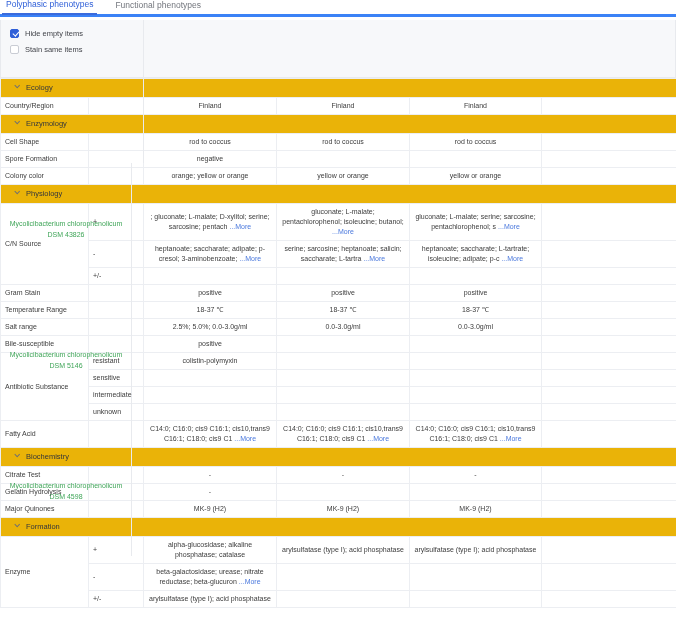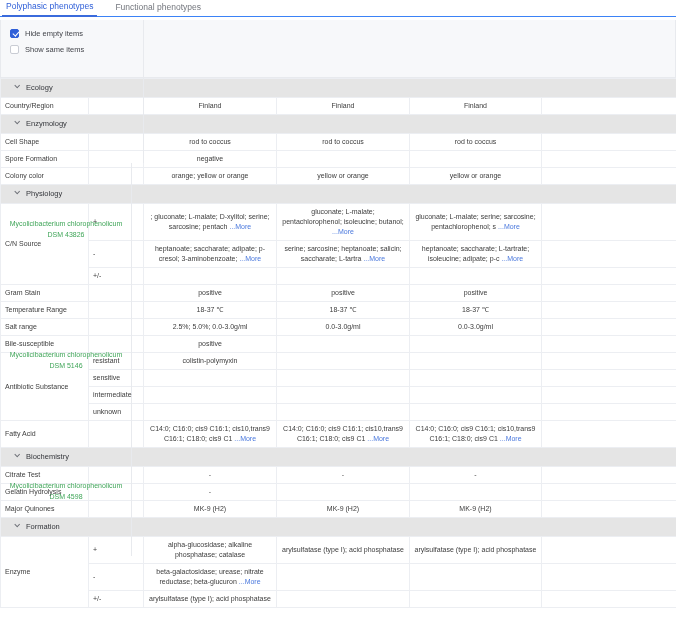--- a/index.html
+++ b/index.html
@@ -11,21 +11,21 @@
     color: #3c3c3c;
     -webkit-font-smoothing: antialiased;
   }
   .page { width: 676px; position: relative; }
 
   
   .tabbar {
     display: flex;
     align-items: flex-end;
     height: 17px;
-    border-bottom: 1px solid #3b82f6;
+    border-bottom: 3px solid #3b82f6;
     padding-left: 2px;
     gap: 14px;
   }
   .tab {
     font-size: 8.5px;
     line-height: 15px;
     padding: 0 4px 1px 4px;
     color: #73767d;
     cursor: pointer;
     white-space: nowrap;
@@ -135,21 +135,21 @@
     font-size: 6.5px;
     color: #5a5d64;
   }
   td.val {
     text-align: center;
     color: #50535a;
   }
   td.blank { background: #ffffff; }
 
   tr.section td {
-    background: #e5e5e5;
+    background: #eab308;
     border-left: 1px solid #eceef2;
     border-right: 1px solid #eceef2;
     padding: 4px 0 4px 14px;
     font-size: 7.5px;
     color: #34363b;
     cursor: pointer;
   }
   .chev {
     display: inline-block;
     width: 7px;
@@ -182,21 +182,21 @@
   </div>
 
   <div class="header-strip">
     <div class="filters">
       <div class="filter-row">
         <span class="cbx checked"></span>
         <span class="filter-label">Hide empty items</span>
       </div>
       <div class="filter-row">
         <span class="cbx"></span>
-        <span class="filter-label">Show same items</span>
+        <span class="filter-label">Stain same items</span>
       </div>
     </div>
 
     <div class="strain-col">
       <div class="strain-name">
         <span>Mycolicibacterium chlorophenolicum</span>
         <span class="sid">DSM 43826</span>
       </div>
     </div>
     <div class="strain-col">

